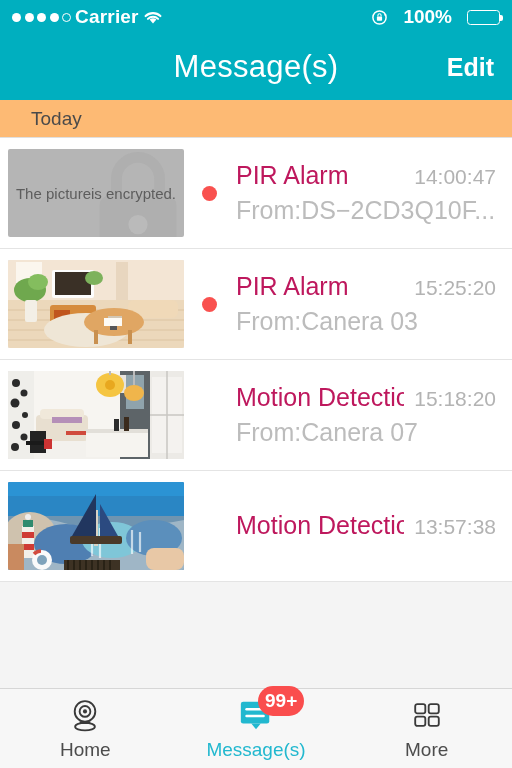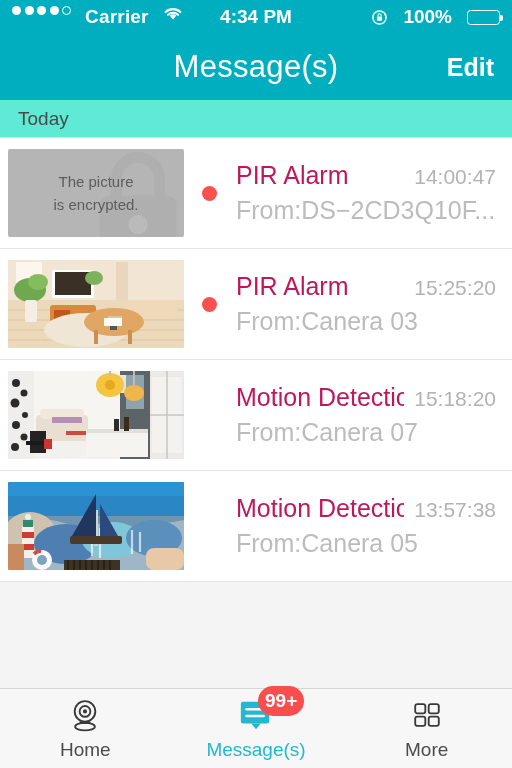--- a/index.html
+++ b/index.html
@@ -11,21 +11,21 @@
     -webkit-font-smoothing:antialiased;
   }
   #app { position:relative; width:512px; height:768px; display:flex; flex-direction:column; }
 
   
   .statusbar {
     height:34px; background:#00afbf; color:#ffffff;
     display:flex; align-items:center; flex:none;
     padding:0 12px; font-size:19px; font-weight:bold;
   }
-  .sb-left { display:flex; align-items:flex-start; gap:14px; }
+  .sb-left { display:flex; align-items:center; gap:4px; }
   .sig-dots { display:flex; align-items:center; gap:3.5px; }
   .dot { width:9px; height:9px; border-radius:50%; background:#ffffff; }
   .dot.hollow { background:transparent; border:1.5px solid #ffffff; }
   .carrier { font-size:19px; letter-spacing:.2px; }
   .wifi { width:20px; height:15px; display:block; }
   .sb-center { position:absolute; left:0; right:0; text-align:center; font-size:19px; pointer-events:none; }
   .sb-right { margin-left:auto; display:flex; align-items:center; gap:15px; }
   .rotlock { width:17px; height:17px; display:block; }
   .batt-pct { font-size:19px; }
   .battery { position:relative; width:33px; height:15px; border:1.6px solid #ffffff; border-radius:3.5px; padding:1.6px; }
@@ -38,43 +38,43 @@
     display:flex; align-items:center; justify-content:center; position:relative;
   }
   .nav-title { color:#ffffff; font-size:31px; font-weight:400; letter-spacing:.3px; }
   .nav-edit {
     position:absolute; right:18px; top:50%; transform:translateY(-50%);
     color:#ffffff; font-size:25px; font-weight:700; cursor:pointer;
   }
 
   
   .section-header {
-    height:38px; background:#5eead4; flex:none;
-    display:flex; align-items:center; padding-left:18px;
+    height:38px; background:#fdba74; flex:none;
+    display:flex; align-items:center; padding-left:31px;
     color:#4a4a4a; font-size:19px;
     border-bottom:1px solid #e0e0e0;
   }
 
   
   .list { background:#ffffff; flex:none; }
   .row {
     position:relative; height:111px; background:#ffffff;
     display:flex; align-items:center;
     border-bottom:1px solid #e4e4e4; cursor:pointer;
   }
   .thumb {
     width:176px; height:88px; margin-left:8px; flex:none;
     border-radius:2px; overflow:hidden; position:relative;
     background:#b8b8b8;
   }
   .thumb svg { display:block; width:100%; height:100%; }
 
   
   .enc {
-    background:#b5b5b5; display:flex; flex-direction:column;
+    background:#b5b5b5; display:flex; flex-direction:row;
     align-items:center; justify-content:center; position:relative;
   }
   .enc .enc-txt {
     position:relative; z-index:2; color:#5d5d5d; font-size:15px;
     line-height:23px; text-align:center;
   }
   .enc .lockmark {
     position:absolute; right:-14px; bottom:-26px; z-index:1;
     width:120px; height:120px; opacity:.45;
   }
@@ -143,21 +143,20 @@
       </span>
       <span class="carrier">Carrier</span>
       <span>
         <svg class="wifi" viewBox="0 0 20 15">
           <path d="M10 13.6 L6.6 9.6 A5.4 5.4 0 0 1 13.4 9.6 Z" fill="#fff"></path>
           <path d="M2.6 6.1 A10.6 10.6 0 0 1 17.4 6.1" stroke="#fff" stroke-width="2.1" fill="none" stroke-linecap="round"></path>
           <path d="M4.9 8.9 A7.2 7.2 0 0 1 15.1 8.9" stroke="#fff" stroke-width="2" fill="none" stroke-linecap="round"></path>
         </svg>
       </span>
     </div>
-    <div class="sb-center">4:34 PM</div>
     <div class="sb-right">
       <span>
         <svg class="rotlock" viewBox="0 0 17 17">
           <circle cx="8.5" cy="8.5" r="6.6" stroke="#fff" stroke-width="1.5" fill="none"></circle>
           <rect x="5.9" y="7.6" width="5.2" height="4.2" rx="0.8" fill="#fff"></rect>
           <path d="M6.9 7.6 V6.4 a1.6 1.6 0 0 1 3.2 0 V7.6" stroke="#fff" stroke-width="1.1" fill="none"></path>
           <path d="M13.6 4.2 l1.9 1.5 -2.2 1.1" fill="#fff"></path>
         </svg>
       </span>
       <span class="batt-pct">100%</span>
@@ -330,21 +329,20 @@
               <line x1="102" y1="78" x2="102" y2="88"></line>
           </g>
         </svg>
       </div>
       <div class="unread hidden"></div>
       <div class="texts">
         <div class="line1">
           <span class="title">Motion Detection</span>
           <span class="time">13:57:38</span>
         </div>
-        <div class="subtitle">From:Canera 05</div>
       </div>
     </div>
 
   </div>
 
   <div class="filler"></div>
 
   <div class="tabbar">
 
     <div class="tab">

